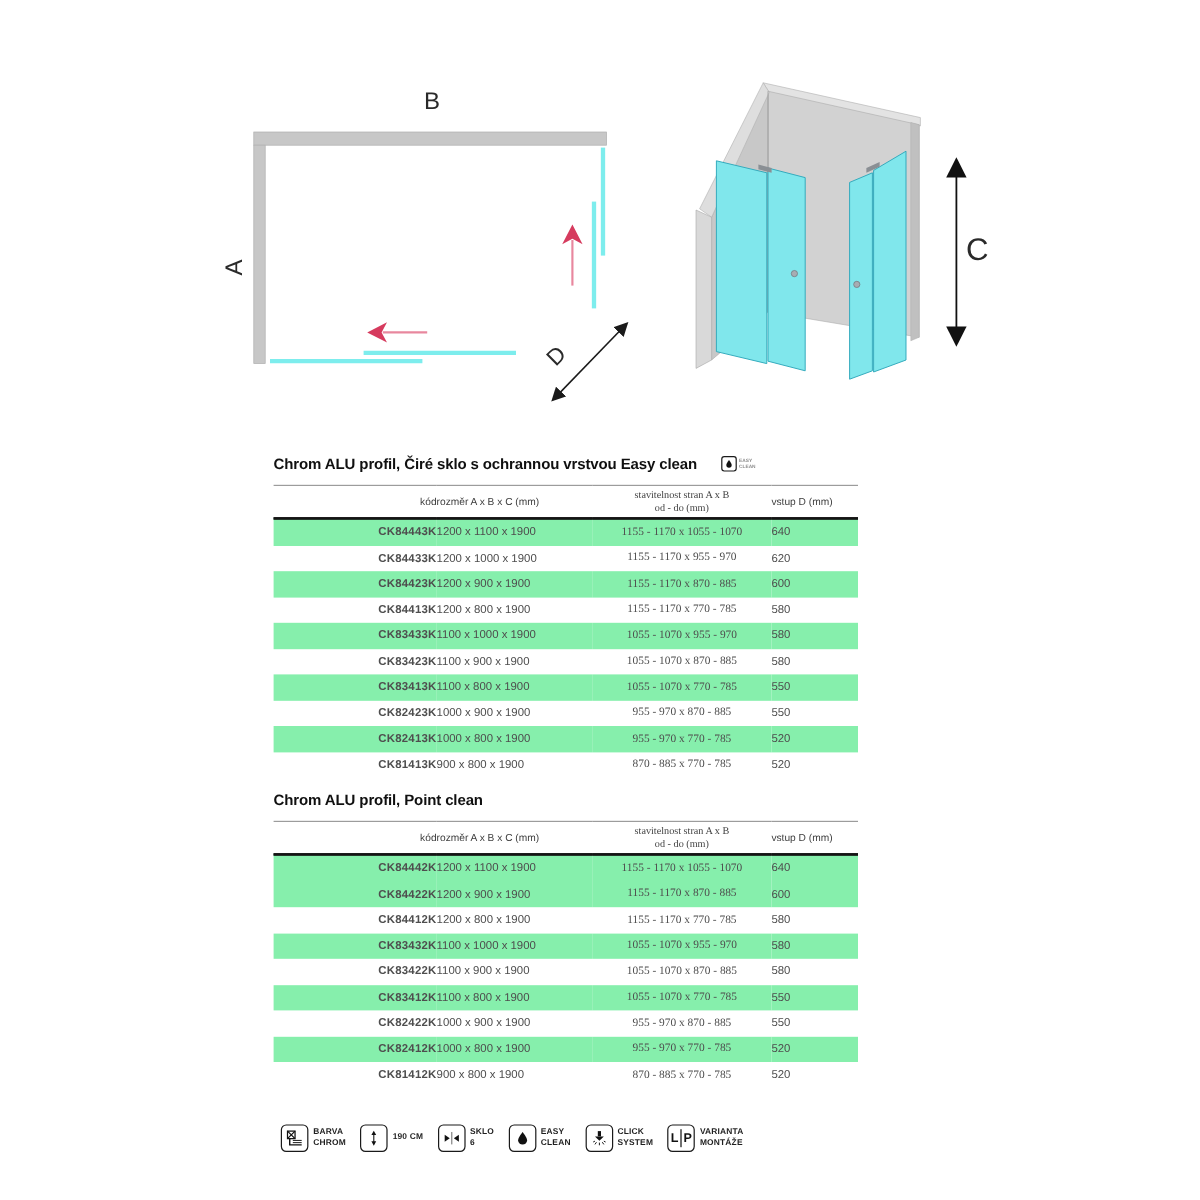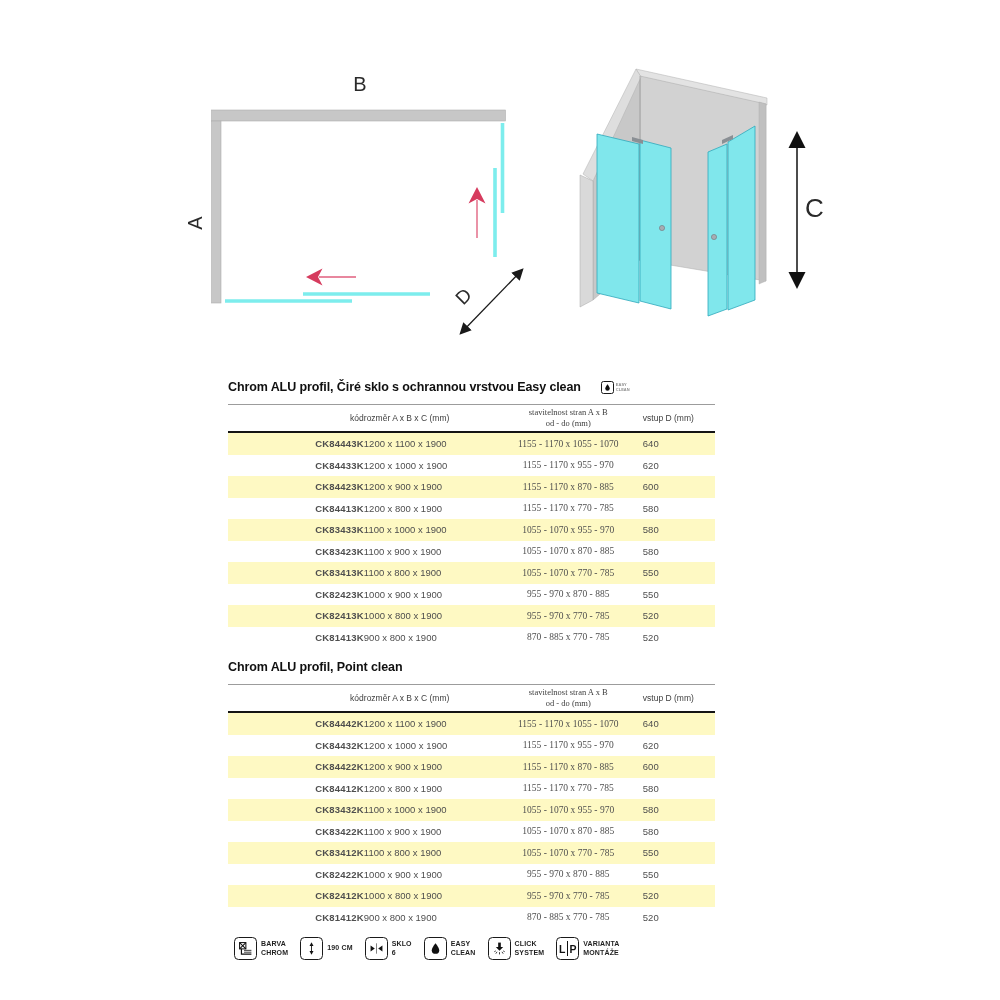--- a/index.html
+++ b/index.html
@@ -5,32 +5,32 @@
   html,body{margin:0;padding:0;}
   body{
     width:1000px;height:1000px;position:relative;background:#ffffff;
     font-family:"Liberation Sans", sans-serif;color:#222;overflow:hidden;
   }
   svg text{font-family:"Liberation Sans", sans-serif;}
   .abs{position:absolute;}
 
   
   .tables{position:absolute;left:228px;top:380px;width:487px;}
-  .tbl-title{display:flex;align-items:flex-end;gap:20px;font-size:12.5px;font-weight:700;color:#101010;letter-spacing:-0.1px;margin:0 0 10px 0;}
+  .tbl-title{display:flex;align-items:flex-start;gap:20px;font-size:12.5px;font-weight:700;color:#101010;letter-spacing:-0.1px;margin:0 0 10px 0;}
   .tbl-title.second{margin-top:12px;}
   .badge{display:inline-flex;align-items:center;gap:2px;}
   .badge-box{width:13px;height:13px;border:1.2px solid #1a1a1a;border-radius:2.5px;display:flex;align-items:center;justify-content:center;box-sizing:border-box;background:#fff;}
   .badge-text{font-size:4px;line-height:1.1;font-weight:600;color:#8d8d8d;white-space:pre-line;letter-spacing:0;}
   table.spec{width:100%;border-collapse:collapse;table-layout:fixed;}
   table.spec th{
     font-weight:400;font-size:8.5px;color:#3d3d3d;height:26px;vertical-align:middle;
     border-top:1px solid #9c9c9c;border-bottom:2px solid #141414;padding:0;line-height:1.25;
   }
   table.spec td{height:21.5px;padding:0;font-size:9.5px;color:#4e4e4e;vertical-align:middle;}
-  table.spec tr.alt td{background:#fef9c3;}
+  table.spec tr.alt td{background:#86efac;}
   .c0{width:27%;text-align:right;padding-left:6px !important;}
   .c1{width:27%;text-align:left;}
   .c2{width:31%;text-align:center;white-space:pre-line;font-family:Liberation Serif, serif;}
   .c3{width:15%;text-align:left;}
   td.c0{font-weight:700;font-size:10px;color:#141414;letter-spacing:0.2px;}
 
   
   .legend{position:absolute;left:234px;top:937px;display:flex;align-items:center;gap:12px;}
   .legend-item{display:flex;align-items:center;gap:4px;}
   .legend-box{width:23px;height:23px;border:1.7px solid #1a1a1a;border-radius:4.5px;background:#fff;
@@ -203,26 +203,20 @@
           <th class="c3">vstup D (mm)</th>
         </tr>
       </thead>
       <tbody>
         <tr class="alt">
           <td class="c0">CK84442K</td>
           <td class="c1">1200 x 1100 x 1900</td>
           <td class="c2">1155 - 1170 x 1055 - 1070</td>
           <td class="c3">640</td>
         </tr>
-        <tr class="">
-          <td class="c0">CK84432K</td>
-          <td class="c1">1200 x 1000 x 1900</td>
-          <td class="c2">1155 - 1170 x 955 - 970</td>
-          <td class="c3">620</td>
-        </tr>
         <tr class="alt">
           <td class="c0">CK84422K</td>
           <td class="c1">1200 x 900 x 1900</td>
           <td class="c2">1155 - 1170 x 870 - 885</td>
           <td class="c3">600</td>
         </tr>
         <tr class="">
           <td class="c0">CK84412K</td>
           <td class="c1">1200 x 800 x 1900</td>
           <td class="c2">1155 - 1170 x 770 - 785</td>

